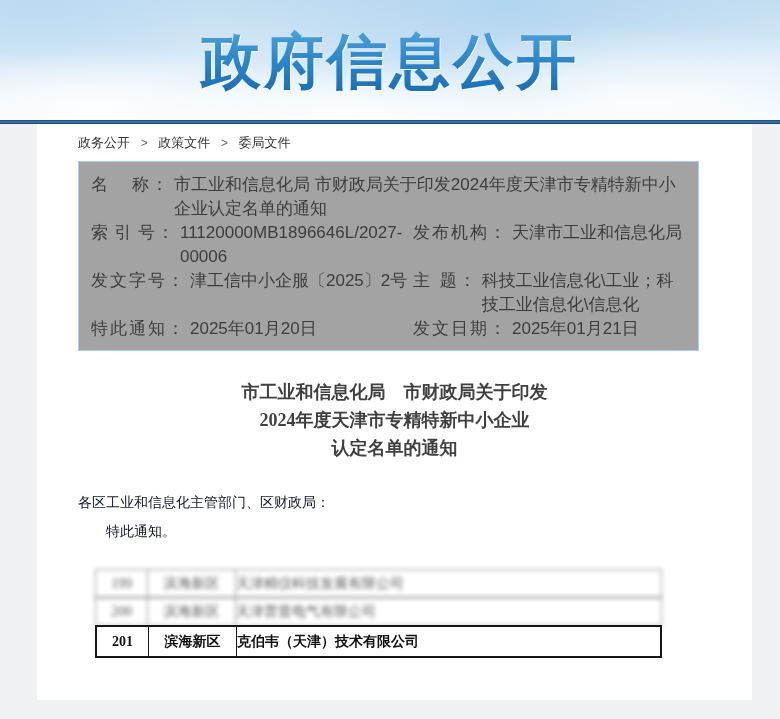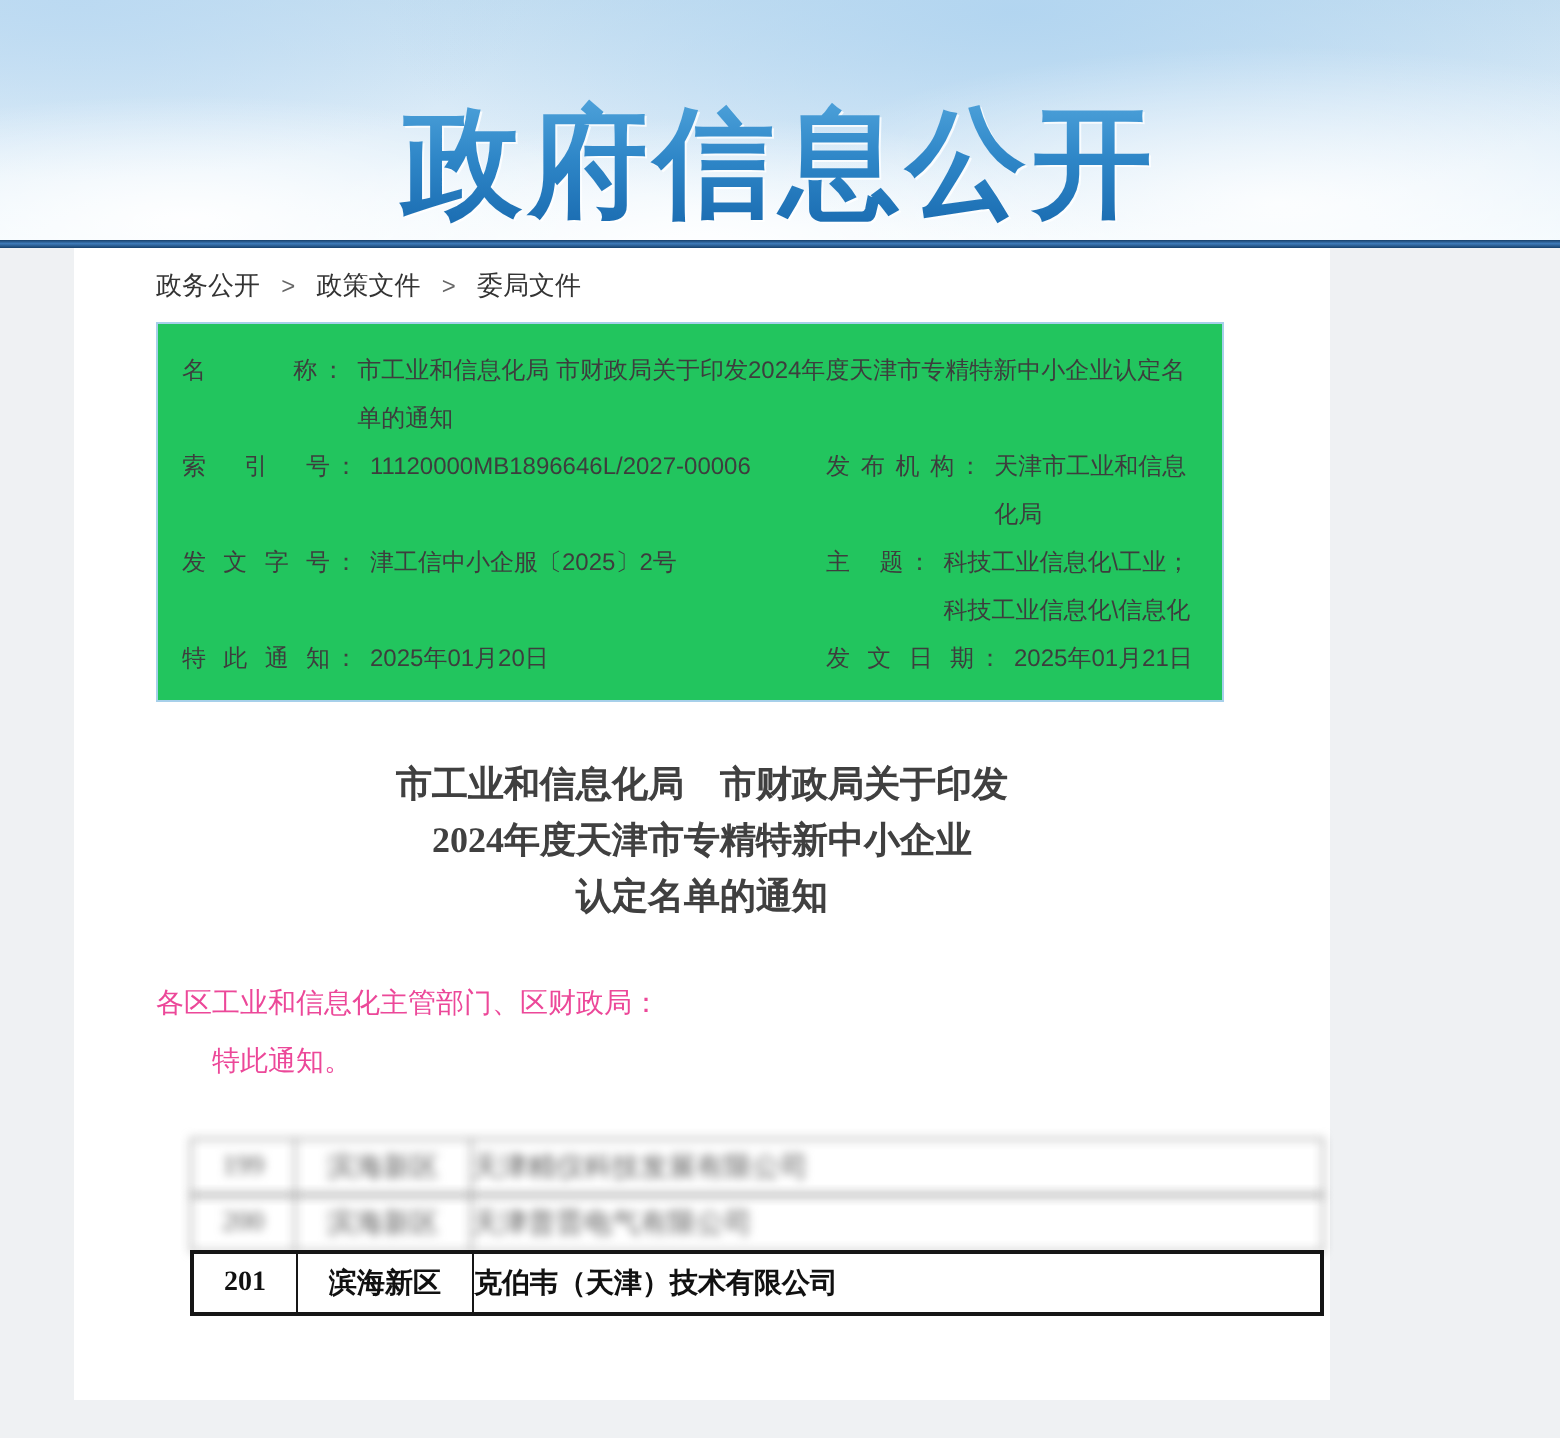--- a/index.html
+++ b/index.html
@@ -17,59 +17,58 @@
       radial-gradient(ellipse 300px 120px at 5% 0%, rgba(186,217,242,.9), transparent 75%),
       linear-gradient(180deg,#c6dff1 0%, #d9eaf7 45%, #f0f8fd 100%);
   }
   .banner-title {
     position:absolute; left:0; right:0; top:22px; text-align:center;
     font-size:60px; font-weight:900; letter-spacing:3px;
     background:linear-gradient(180deg,#55a8de 0%, #2f87c8 45%, #1565ab 100%);
     -webkit-background-clip:text; background-clip:text; color:transparent;
     text-shadow:0 0 1px rgba(255,255,255,.0);
     filter:drop-shadow(1px 1px 0 rgba(255,255,255,.8));
-    margin-top:20px;
   }
   .top-rule { width:780px; height:4px;
     background:linear-gradient(180deg,#17406a 0%, #3d7ab8 45%, #17416c 100%); }
 
   
   .page {
-    margin-left:37px; width:628px; height:576px; background:#ffffff;
+    margin-left:37px; width:715px; height:576px; background:#ffffff;
     position:relative;
   }
 
   
   .breadcrumb { padding:10px 0 0 41px; font-size:13px; color:#333; }
   .breadcrumb .crumb { color:#333; cursor:pointer; }
   .breadcrumb .sep { color:#666; margin:0 7px; font-size:12px; }
 
   
   .meta-box {
-    margin:9px 53px 0 41px; background:#22c55e; border:1px solid #a7d0ea;
-    padding:11px 10px 9px 12px; font-size:12px; color:#404040;
+    margin:9px 53px 0 41px; background:#a3a3a3; border:1px solid #a7d0ea;
+    padding:11px 10px 9px 12px; font-size:17px; color:#404040;
   }
   .meta-row { display:flex; line-height:24px; }
   .meta-cell { display:flex; }
   .meta-cell.left { flex:0 0 322px; }
   .meta-cell.full { flex:1 1 auto; }
   .ml { display:inline-block; width:74px; text-align:justify; text-align-last:justify; color:#3d3d3d; }
   .colon { margin:0 6px 0 2px; }
   .mv { color:#3d3d3d; }
 
   
   .doc-title {
     margin-top:27px; text-align:center; color:#404040;
     font-family:"Liberation Serif","DejaVu Serif",serif;
     font-size:18px; font-weight:700; line-height:28px;
   }
 
   
   .doc-body {
-    margin:26px 41px 0 41px; color:#ec4899;
+    margin:26px 41px 0 41px; color:#0f172a;
     font-family:"Liberation Serif","DejaVu Serif",serif;
     font-size:14px; line-height:29px; text-align:justify;
   }
   .doc-body p.indent { text-indent:2em; }
 
   
   .list-table {
     margin:24px 0 0 58px; width:567px;
     font-family:"Liberation Serif","DejaVu Serif",serif; font-size:14px;
   }

